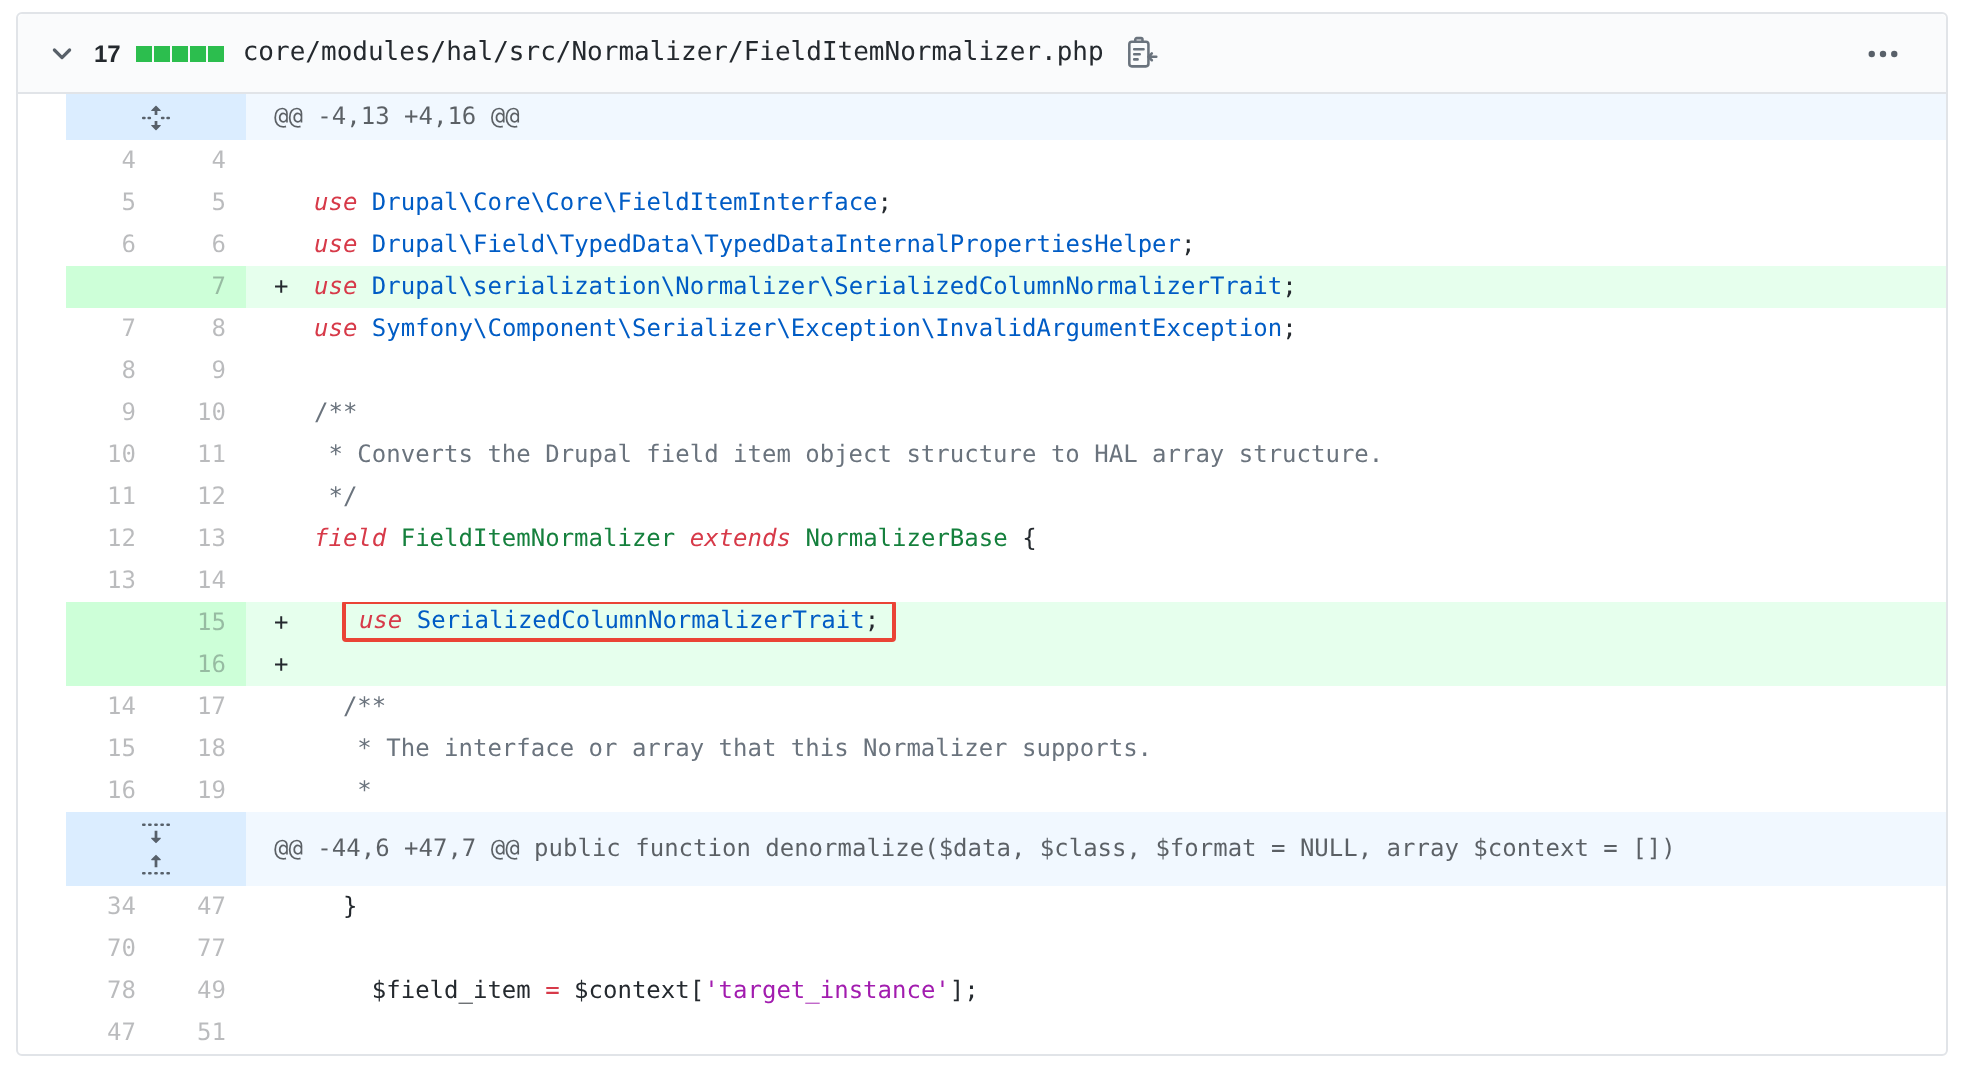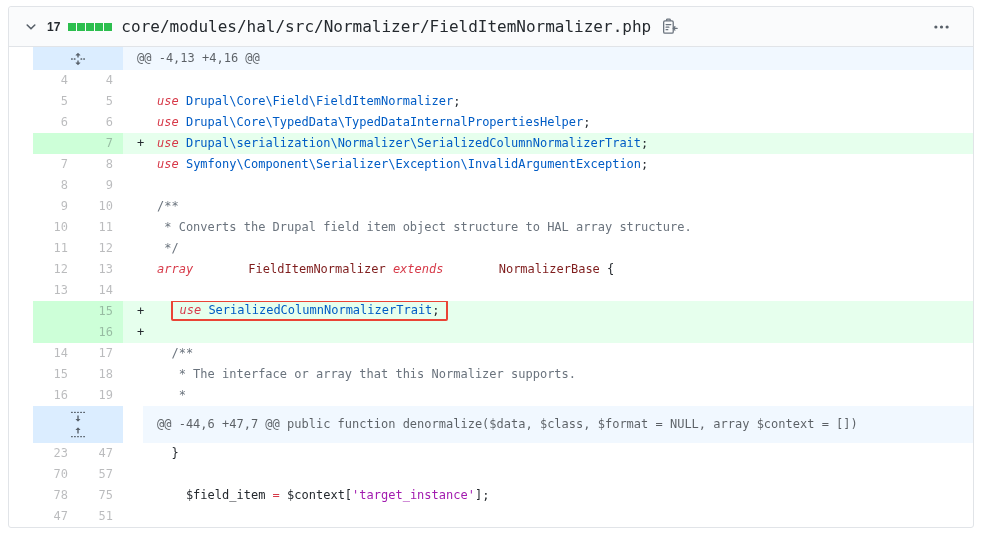--- a/index.html
+++ b/index.html
@@ -19,57 +19,57 @@
     background: #fafbfc; border-bottom: 1px solid #e1e4e8;
     border-radius: 3px 3px 0 0; padding: 0 22px 0 16px;
   }
   .chevron { color: #586069; display: flex; margin-right: 10px; cursor: pointer; }
   .count { font-size: 12px; font-weight: 700; color: #24292e; margin-right: 8px; }
   .squares { display: flex; gap: 1px; margin-right: 9px; }
   .square { width: 8px; height: 8px; display: inline-block; }
   .square.added { background: var(--diffstat-green, #2cbe4e); }
   .path {
     font-family: "DejaVu Sans Mono", "Liberation Mono", monospace;
-    font-size: 16px; color: #24292e;
+    font-size: 13px; color: #24292e;
   }
   .copy { color: #6a737d; display: flex; margin-left: 10px; cursor: pointer; }
   .spacer { flex: 1; }
   .kebab { color: #586069; display: flex; cursor: pointer; padding: 4px 2px; }
 
   .diff-table {
     font-family: "DejaVu Sans Mono", "Liberation Mono", monospace;
     font-size: 12px; color: #24292e; width: 100%;
   }
   .row { display: flex; height: 21px; line-height: 21px; padding-left: 24px; }
   .num {
     flex: none; width: 45px; text-align: right; padding-right: 10px;
     color: rgba(27,31,35,0.3); cursor: pointer; overflow: hidden;
   }
   .code { flex: 1; white-space: pre; padding-left: 14px; overflow: hidden; }
   .sign { display: inline-block; width: 20px; color: #24292e; }
   .row.add .num { background: var(--addition-gutter-bg, #cdffd8); }
   .row.add .code { background: var(--addition-bg, #e6ffed); }
 
   .row.hunk { height: 23px; line-height: 23px; }
-  .row.hunk.tall { height: 37px; line-height: 37px; gap: 20px; }
+  .row.hunk.tall { height: 37px; line-height: 37px; }
   .hunk-gutter {
     flex: none; width: 90px; background: var(--hunk-gutter-bg, #dbedff);
     display: flex; flex-direction: column; align-items: center; justify-content: center;
     color: #57606a;
   }
   .expander { display: flex; height: 14px; cursor: pointer; }
   .row.hunk.tall .expander { margin: 1.5px 0; }
   .hunk-text {
     flex: 1; background: var(--hunk-bg, #f1f8ff); color: rgba(27,31,35,0.7);
     padding-left: 14px; white-space: pre; display: flex; align-items: center;
   }
 
   .tk-k { color: #d73a49; font-style: italic; }   
   .tk-n { color: #005cc5; }   
-  .tk-e { color: #7f1d1d; margin-left: 48px; }   
+  .tk-e { color: #15803d; }   
   .tk-s { color: #a21caf; }   
   .tk-c { color: #6a737d; }   
   .tk-p { color: #24292e; }   
 
   .annotation-box {
     display: inline-block;
     border: 2px solid var(--annotation-red, #ea4436);
     border-radius: 2px;
     padding: 1px 6px; line-height: 15px;
     vertical-align: middle; margin-top: -2px;
@@ -128,26 +128,26 @@
         <div class="hunk-text">@@ -4,13 +4,16 @@</div>
       </div>
       <div class="row context">
         <div class="num">4</div>
         <div class="num">4</div>
         <div class="code"><span class="sign"></span><span></span></div>
       </div>
       <div class="row context">
         <div class="num">5</div>
         <div class="num">5</div>
-        <div class="code"><span class="sign"></span><span><span class="tk-k">use</span><span class="tk-p"> </span><span class="tk-n">Drupal\Core\Field\FieldItemNormalizer</span><span class="tk-p">;</span></span></div>
+        <div class="code"><span class="sign"></span><span><span class="tk-k">use</span><span class="tk-p"> </span><span class="tk-n">Drupal\Core\Core\FieldItemInterface</span><span class="tk-p">;</span></span></div>
       </div>
       <div class="row context">
         <div class="num">6</div>
         <div class="num">6</div>
-        <div class="code"><span class="sign"></span><span><span class="tk-k">use</span><span class="tk-p"> </span><span class="tk-n">Drupal\Core\TypedData\TypedDataInternalPropertiesHelper</span><span class="tk-p">;</span></span></div>
+        <div class="code"><span class="sign"></span><span><span class="tk-k">use</span><span class="tk-p"> </span><span class="tk-n">Drupal\Field\TypedData\TypedDataInternalPropertiesHelper</span><span class="tk-p">;</span></span></div>
       </div>
       <div class="row add">
         <div class="num"></div>
         <div class="num">7</div>
         <div class="code"><span class="sign">+</span><span><span class="tk-k">use</span><span class="tk-p"> </span><span class="tk-n">Drupal\serialization\Normalizer\SerializedColumnNormalizerTrait</span><span class="tk-p">;</span></span></div>
       </div>
       <div class="row context">
         <div class="num">7</div>
         <div class="num">8</div>
         <div class="code"><span class="sign"></span><span><span class="tk-k">use</span><span class="tk-p"> </span><span class="tk-n">Symfony\Component\Serializer\Exception\InvalidArgumentException</span><span class="tk-p">;</span></span></div>
@@ -168,21 +168,21 @@
         <div class="code"><span class="sign"></span><span><span class="tk-c"> * Converts the Drupal field item object structure to HAL array structure.</span></span></div>
       </div>
       <div class="row context">
         <div class="num">11</div>
         <div class="num">12</div>
         <div class="code"><span class="sign"></span><span><span class="tk-c"> */</span></span></div>
       </div>
       <div class="row context">
         <div class="num">12</div>
         <div class="num">13</div>
-        <div class="code"><span class="sign"></span><span><span class="tk-k">array</span><span class="tk-p"> </span><span class="tk-e">FieldItemNormalizer</span><span class="tk-p"> </span><span class="tk-k">extends</span><span class="tk-p"> </span><span class="tk-e">NormalizerBase</span><span class="tk-p"> {</span></span></div>
+        <div class="code"><span class="sign"></span><span><span class="tk-k">field</span><span class="tk-p"> </span><span class="tk-e">FieldItemNormalizer</span><span class="tk-p"> </span><span class="tk-k">extends</span><span class="tk-p"> </span><span class="tk-e">NormalizerBase</span><span class="tk-p"> {</span></span></div>
       </div>
       <div class="row context">
         <div class="num">13</div>
         <div class="num">14</div>
         <div class="code"><span class="sign"></span><span></span></div>
       </div>
       <div class="row add">
         <div class="num"></div>
         <div class="num">15</div>
         <div class="code"><span class="sign">+</span><span>  </span><span class="annotation-box"><span class="tk-k">use</span><span class="tk-p"> </span><span class="tk-n">SerializedColumnNormalizerTrait</span><span class="tk-p">;</span></span></div>
@@ -226,32 +226,32 @@
               <rect x="3.45" y="11.4" width="2.1" height="1.5" rx="0.6"></rect>
               <rect x="6.95" y="11.4" width="2.1" height="1.5" rx="0.6"></rect>
               <rect x="10.45" y="11.4" width="2.1" height="1.5" rx="0.6"></rect>
               <rect x="13.9" y="11.4" width="2.1" height="1.5" rx="0.6"></rect>
             </svg>
           </span>
         </div>
         <div class="hunk-text">@@ -44,6 +47,7 @@ public function denormalize($data, $class, $format = NULL, array $context = [])</div>
       </div>
       <div class="row context">
-        <div class="num">23</div>
+        <div class="num">34</div>
         <div class="num">47</div>
         <div class="code"><span class="sign"></span><span><span class="tk-p">  }</span></span></div>
       </div>
       <div class="row context">
         <div class="num">70</div>
-        <div class="num">57</div>
+        <div class="num">77</div>
         <div class="code"><span class="sign"></span><span></span></div>
       </div>
       <div class="row context">
         <div class="num">78</div>
-        <div class="num">75</div>
+        <div class="num">49</div>
         <div class="code"><span class="sign"></span><span><span class="tk-p">    $field_item </span><span class="tk-k">=</span><span class="tk-p"> $context[</span><span class="tk-s">'target_instance'</span><span class="tk-p">];</span></span></div>
       </div>
       <div class="row context">
         <div class="num">47</div>
         <div class="num">51</div>
         <div class="code"><span class="sign"></span><span></span></div>
       </div>
     </div>
 </div>
 

